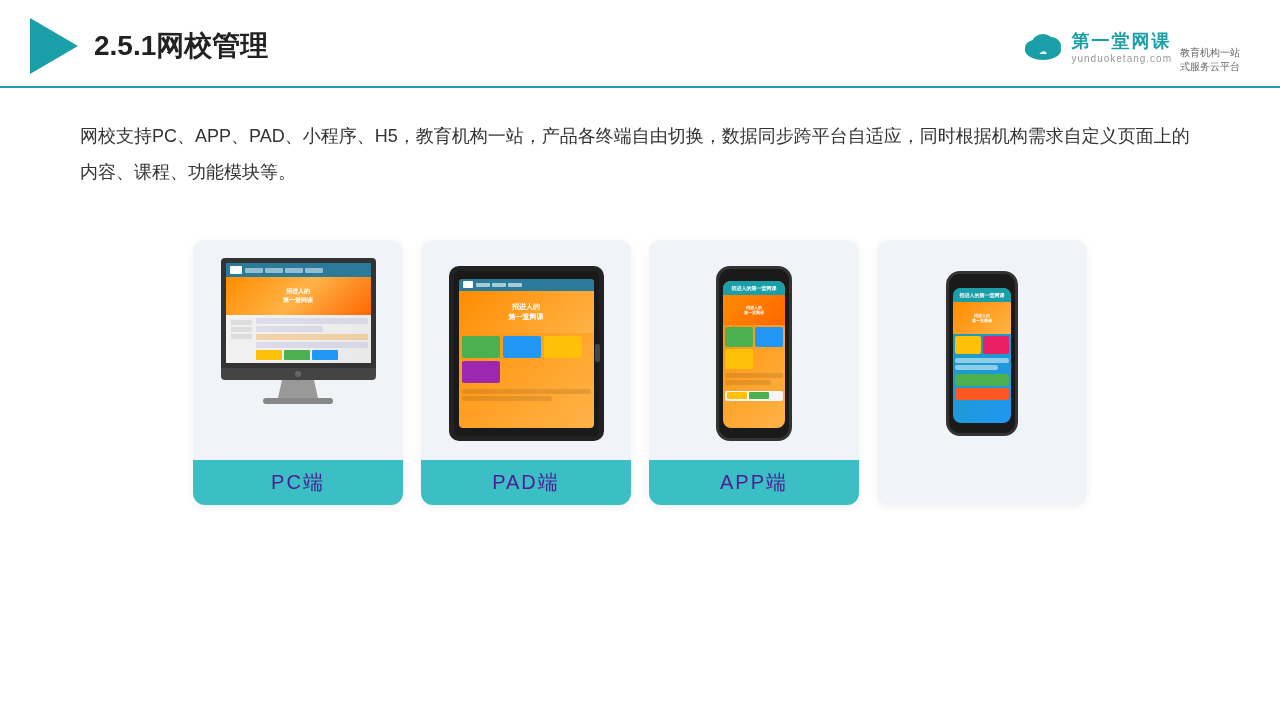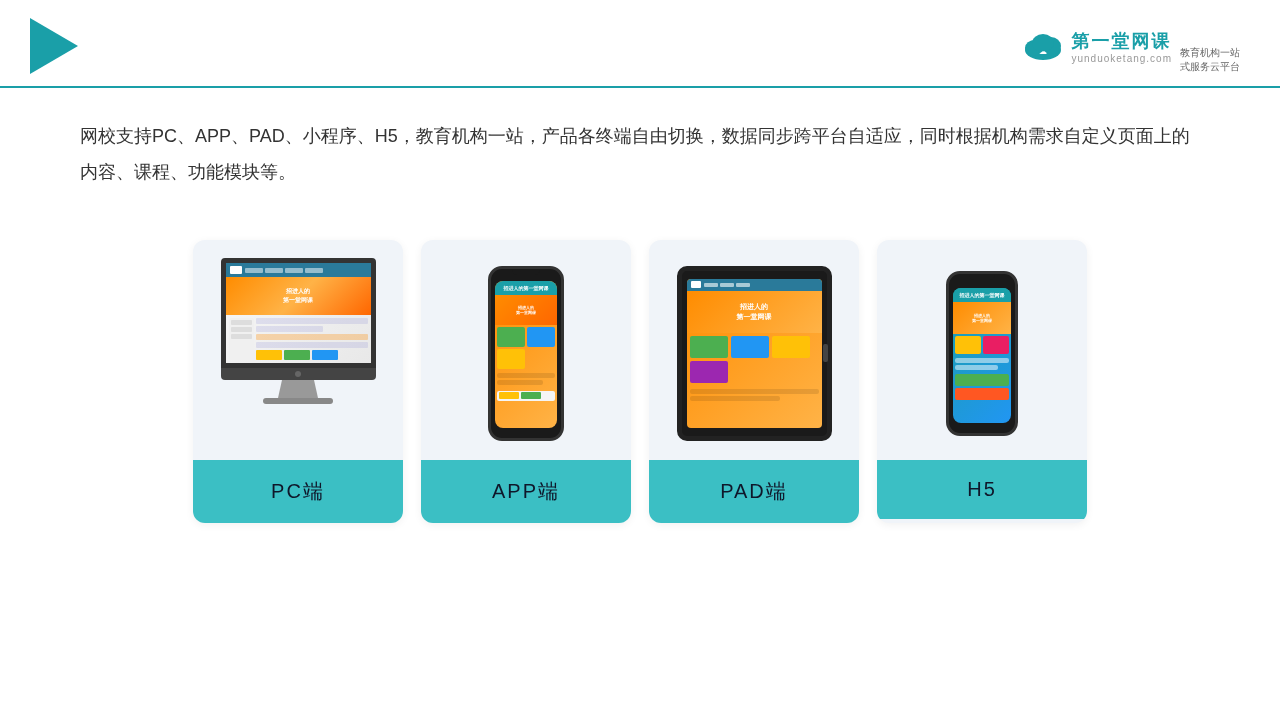--- a/index.html
+++ b/index.html
@@ -104,24 +104,24 @@
       height: 220px;
       display: flex;
       align-items: center;
       justify-content: center;
       padding: 16px 10px 10px 10px;
     }
 
     .card-label {
       width: 100%;
       background: #3bbfc4;
-      color: #0f172a;
+      color: #4c1d95;
       text-align: center;
       font-size: 20px;
-      padding: 18px 0;
+      padding: 9px 0;
       font-weight: 500;
       letter-spacing: 2px;
     }
 
     
     
     .monitor {
       position: relative;
       width: 175px;
       height: 190px;
@@ -315,20 +315,21 @@
     }
     .pc-row.w60 { width: 60%; }
     .pc-row.highlight { background: rgba(255,140,0,0.3); }
   </style>
 </head>
 <body>
 
 <div class="header">
   <div class="header-left">
     <div class="logo-triangle"></div>
+    <h1 class="page-title">2.5.1网校管理</h1>
   </div>
   <div class="header-right">
     <div class="brand-logo">
       <svg class="cloud-icon" viewBox="0 0 44 32" xmlns="http://www.w3.org/2000/svg">
         <ellipse cx="22" cy="20" rx="18" ry="10" fill="#1a9fa8"></ellipse>
         <ellipse cx="14" cy="18" rx="10" ry="8" fill="#1a9fa8"></ellipse>
         <ellipse cx="30" cy="16" rx="10" ry="9" fill="#1a9fa8"></ellipse>
         <ellipse cx="22" cy="13" rx="11" ry="9" fill="#1a9fa8"></ellipse>
         <text x="22" y="24" text-anchor="middle" fill="white" font-size="8" font-family="Arial">☁</text>
       </svg>
@@ -388,52 +389,20 @@
           </div>
         <div class="monitor-stand"></div>
         <div class="monitor-base"></div>
       </div>
     </div>
     <div class="card-label">PC端</div>
   </div>
 
   <div class="card">
     <div class="card-image-area">
-      <div class="phone">
-        <div class="phone-notch"></div>
-        <div class="phone-screen">
-          <div class="screen-content">
-            <div style="height:14px;background:#1a9fa8;display:flex;align-items:center;justify-content:center;">
-              <span style="font-size:5px;color:white;font-weight:bold;">招进人的第一堂网课</span>
-            </div>
-            <div style="height:30px;background:linear-gradient(135deg,#ff8c00,#ff6600);display:flex;align-items:center;justify-content:center;">
-              <span style="font-size:4px;color:white;text-align:center;font-weight:bold;">招进人的<br>第一堂网课</span>
-            </div>
-            <div style="display:flex;flex-wrap:wrap;gap:2px;padding:2px;">
-              <div style="width:28px;height:20px;background:#4caf50;border-radius:2px;"></div>
-              <div style="width:28px;height:20px;background:#2196f3;border-radius:2px;"></div>
-              <div style="width:28px;height:20px;background:#ffc107;border-radius:2px;"></div>
-            </div>
-            <div style="padding:2px;">
-              <div style="height:5px;background:rgba(0,0,0,0.1);border-radius:2px;margin-bottom:2px;"></div>
-              <div style="height:5px;background:rgba(0,0,0,0.1);border-radius:2px;width:80%;margin-bottom:2px;"></div>
-            </div>
-            <div style="height:10px;background:#f5f5f5;margin:2px;border-radius:2px;display:flex;gap:2px;align-items:center;padding:1px 2px;">
-              <div style="width:20px;height:7px;background:#ffc107;border-radius:1px;"></div>
-              <div style="width:20px;height:7px;background:#4caf50;border-radius:1px;"></div>
-            </div>
-          </div>
-        </div>
-      </div>
-    </div>
-    <div class="card-label">APP端</div>
-  </div>
-
-  <div class="card">
-    <div class="card-image-area">
       <div class="tablet">
         <div class="tablet-home"></div>
         <div class="tablet-screen">
           <div style="height:12px;background:#2a7a9a;display:flex;align-items:center;padding:0 4px;gap:3px;">
             <div style="width:10px;height:7px;background:white;border-radius:1px;"></div>
             <div style="display:flex;gap:2px;">
               <div style="width:14px;height:4px;background:rgba(255,255,255,0.6);border-radius:1px;"></div>
               <div style="width:14px;height:4px;background:rgba(255,255,255,0.6);border-radius:1px;"></div>
               <div style="width:14px;height:4px;background:rgba(255,255,255,0.6);border-radius:1px;"></div>
             </div>
@@ -450,20 +419,52 @@
           <div style="padding:3px;">
             <div style="height:5px;background:rgba(0,0,0,0.1);border-radius:2px;margin-bottom:2px;"></div>
             <div style="height:5px;background:rgba(0,0,0,0.1);border-radius:2px;width:70%;"></div>
           </div>
         </div>
       </div>
     </div>
     <div class="card-label">PAD端</div>
   </div>
 
+  <div class="card">
+    <div class="card-image-area">
+      <div class="phone">
+        <div class="phone-notch"></div>
+        <div class="phone-screen">
+          <div class="screen-content">
+            <div style="height:14px;background:#1a9fa8;display:flex;align-items:center;justify-content:center;">
+              <span style="font-size:5px;color:white;font-weight:bold;">招进人的第一堂网课</span>
+            </div>
+            <div style="height:30px;background:linear-gradient(135deg,#ff8c00,#ff6600);display:flex;align-items:center;justify-content:center;">
+              <span style="font-size:4px;color:white;text-align:center;font-weight:bold;">招进人的<br>第一堂网课</span>
+            </div>
+            <div style="display:flex;flex-wrap:wrap;gap:2px;padding:2px;">
+              <div style="width:28px;height:20px;background:#4caf50;border-radius:2px;"></div>
+              <div style="width:28px;height:20px;background:#2196f3;border-radius:2px;"></div>
+              <div style="width:28px;height:20px;background:#ffc107;border-radius:2px;"></div>
+            </div>
+            <div style="padding:2px;">
+              <div style="height:5px;background:rgba(0,0,0,0.1);border-radius:2px;margin-bottom:2px;"></div>
+              <div style="height:5px;background:rgba(0,0,0,0.1);border-radius:2px;width:80%;margin-bottom:2px;"></div>
+            </div>
+            <div style="height:10px;background:#f5f5f5;margin:2px;border-radius:2px;display:flex;gap:2px;align-items:center;padding:1px 2px;">
+              <div style="width:20px;height:7px;background:#ffc107;border-radius:1px;"></div>
+              <div style="width:20px;height:7px;background:#4caf50;border-radius:1px;"></div>
+            </div>
+          </div>
+        </div>
+      </div>
+    </div>
+    <div class="card-label">APP端</div>
+  </div>
+
 
   <div class="card">
     <div class="card-image-area">
       <div class="phone-mini">
         <div class="phone-mini-notch"></div>
         <div class="phone-mini-screen" style="background:linear-gradient(135deg,#1a9fa8,#2196f3);">
           <div style="height:14px;background:#1a9fa8;display:flex;align-items:center;justify-content:center;">
             <span style="font-size:5px;color:white;font-weight:bold;">招进人的第一堂网课</span>
           </div>
           <div style="height:32px;background:linear-gradient(135deg,#ff8c00,#ffb347);display:flex;align-items:center;justify-content:center;">
@@ -475,16 +476,15 @@
           </div>
           <div style="padding:2px;">
             <div style="height:5px;background:rgba(255,255,255,0.5);border-radius:2px;margin-bottom:2px;"></div>
             <div style="height:5px;background:rgba(255,255,255,0.5);border-radius:2px;width:80%;"></div>
           </div>
           <div style="height:12px;background:#4caf50;margin:2px;border-radius:2px;"></div>
           <div style="height:12px;background:#ff5722;margin:2px;border-radius:2px;"></div>
         </div>
       </div>
     </div>
-    <div class="card-label">H5</div>
   </div>
 
 </div>
 
 </body></html>

